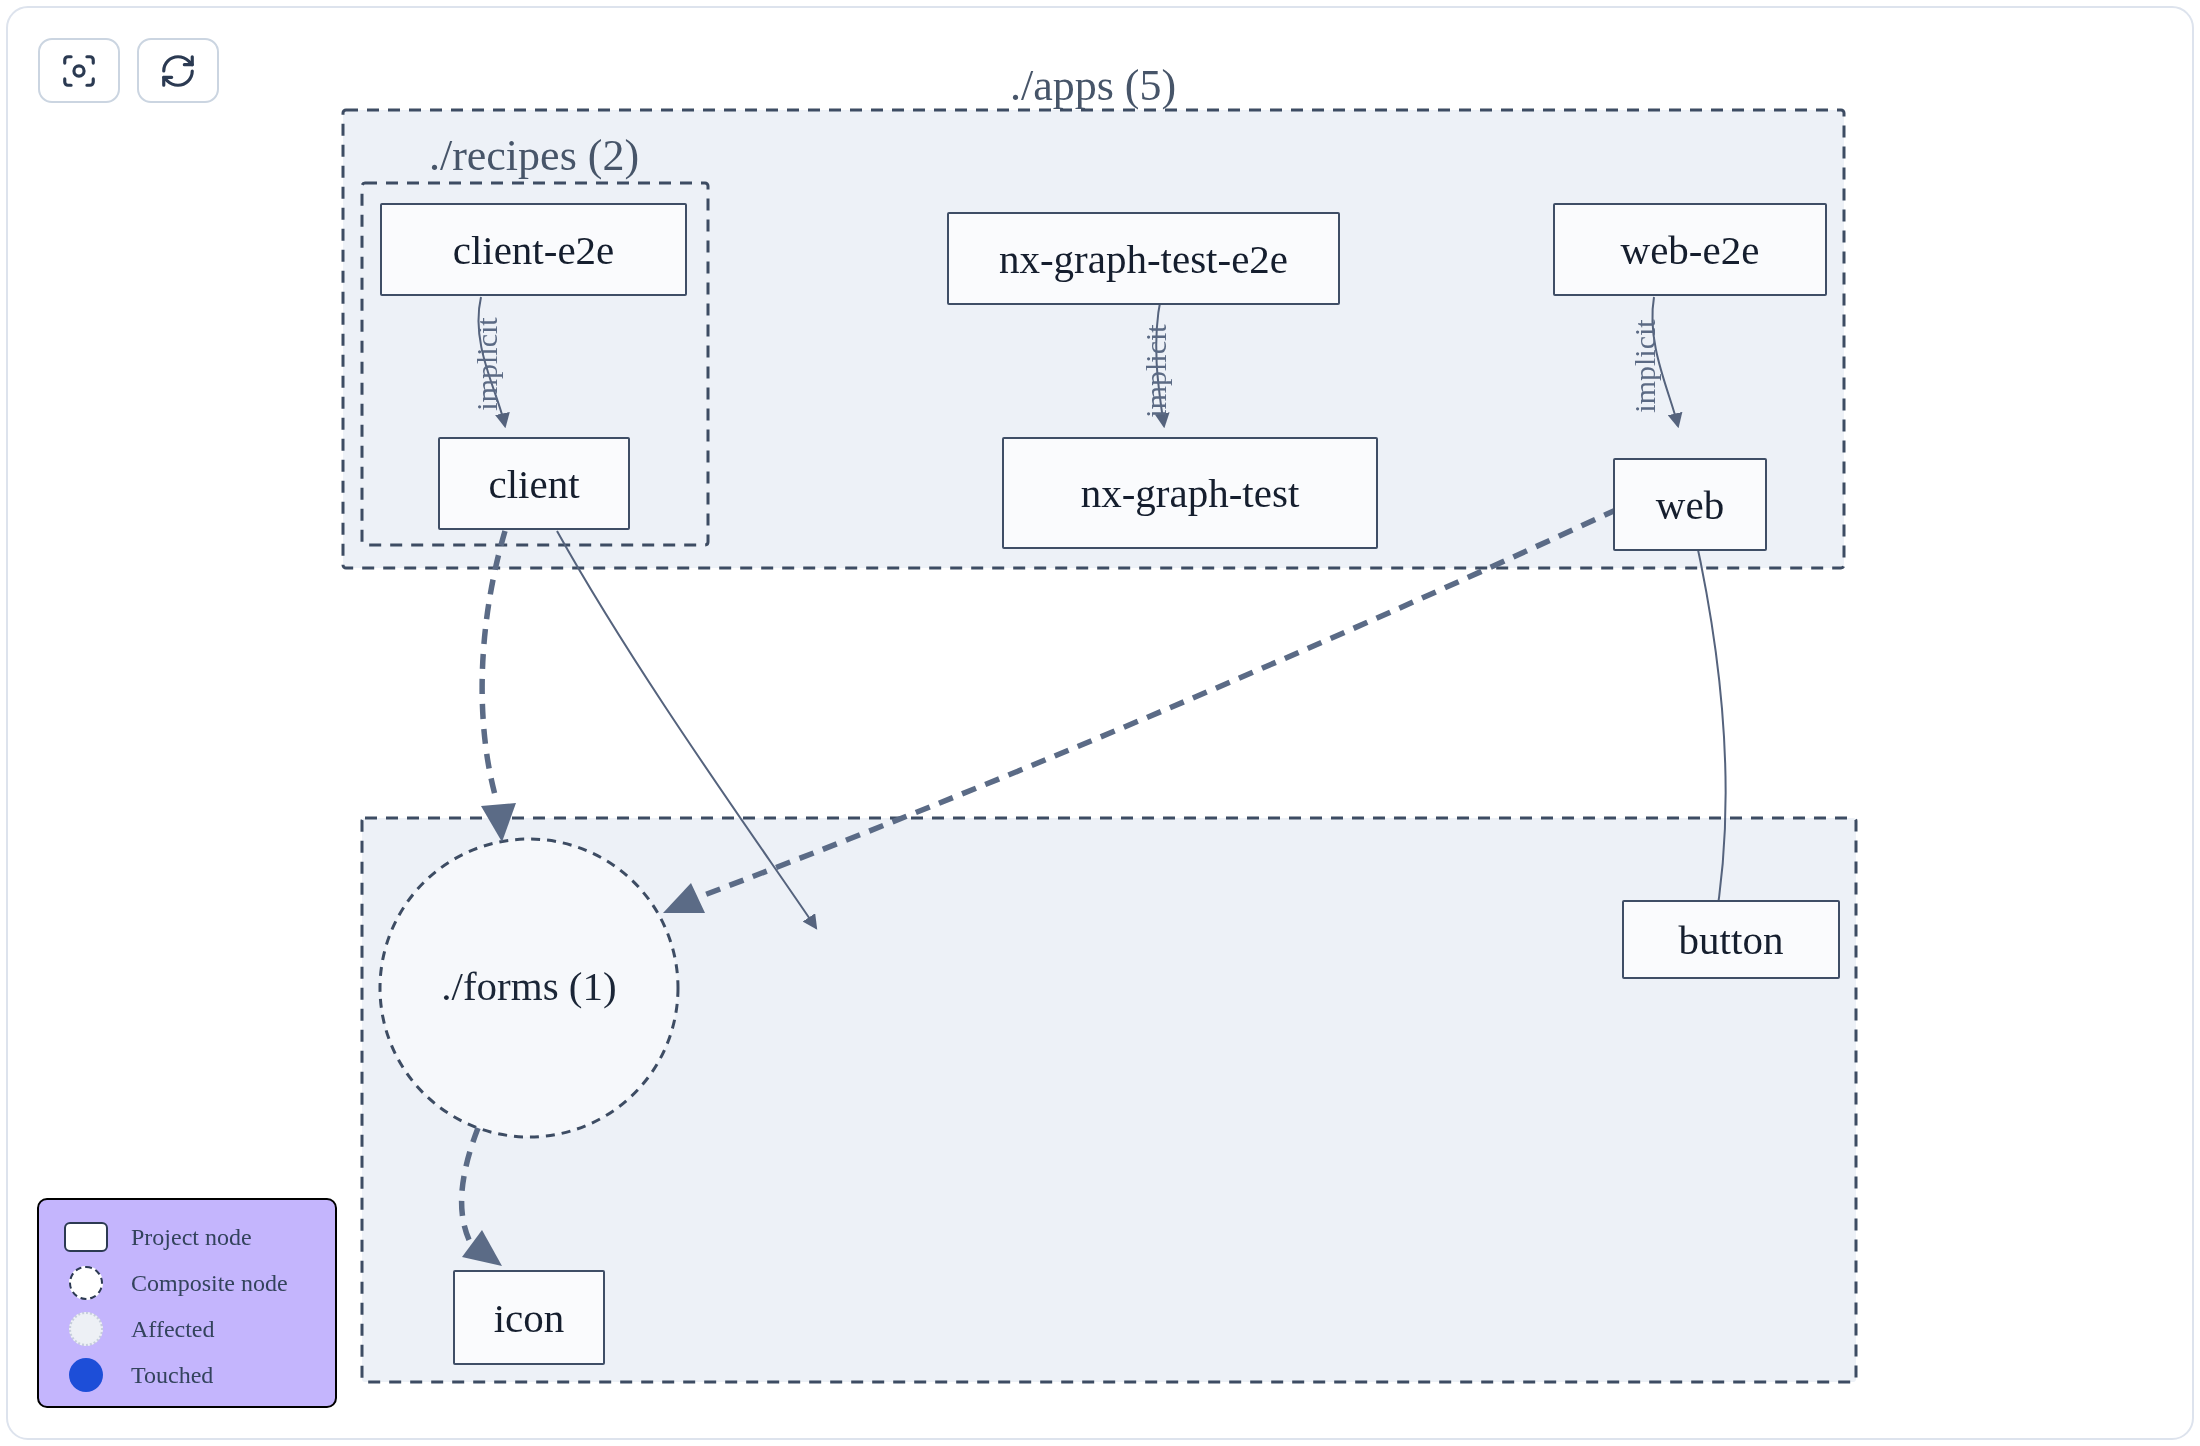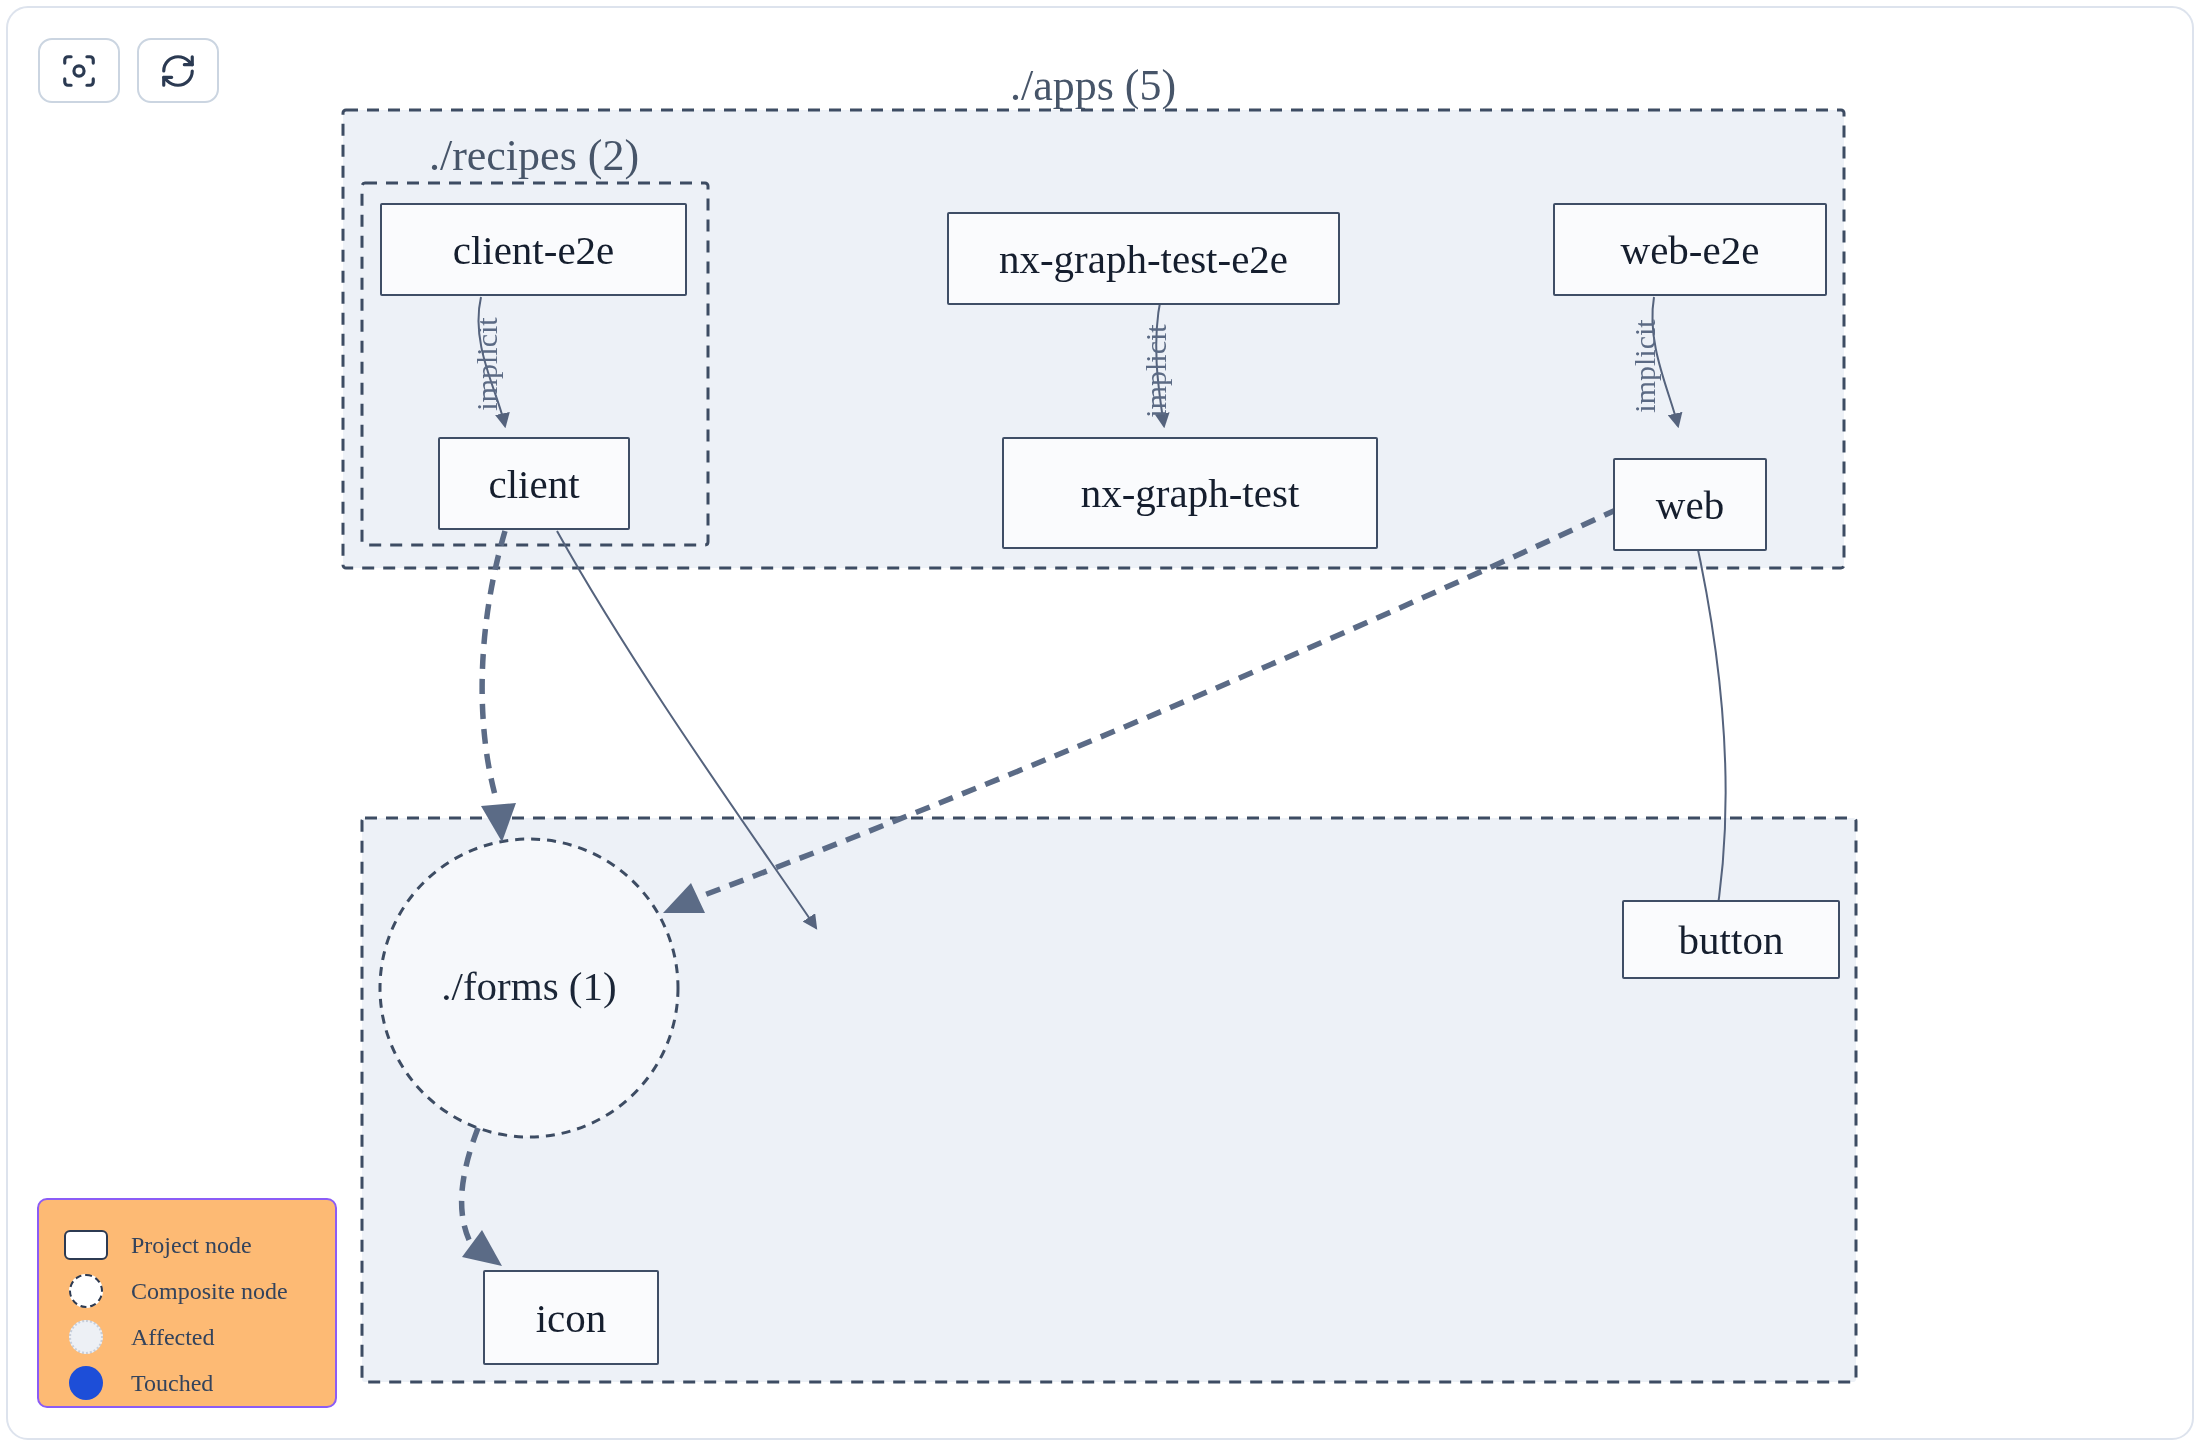--- a/index.html
+++ b/index.html
@@ -13,22 +13,22 @@
   .tool-btn svg{stroke:#2b3a52;fill:none;stroke-width:2;stroke-linecap:round;stroke-linejoin:round;}
 
   .group-label{position:absolute;width:420px;text-align:center;font-size:44px;color:#475569;
                transform:translateX(-50%);white-space:nowrap;}
   .node{position:absolute;box-sizing:border-box;background:#fafbfd;border:2px solid #3f4e66;border-radius:2px;
         display:flex;align-items:center;justify-content:center;font-size:41px;color:#151e2e;cursor:pointer;white-space:nowrap;}
   .composite-label{position:absolute;width:300px;text-align:center;font-size:41px;color:#1b2637;cursor:pointer;}
   .edge-label{position:absolute;width:220px;height:36px;line-height:36px;text-align:center;font-size:30px;color:#5b6a84;
               transform:translate(-50%,-50%) rotate(-90deg);}
 
-  .legend{position:absolute;left:37px;top:1198px;width:300px;height:210px;box-sizing:border-box;background:#fdba74;
-          border:2px solid #8b5cf6;border-radius:10px;padding:22px 0 0 24px;}
+  .legend{position:absolute;left:37px;top:1198px;width:300px;height:210px;box-sizing:border-box;background:#c4b5fd;
+          border:2px solid #000000;border-radius:10px;padding:14px 0 0 24px;}
   .legend-row{display:flex;align-items:center;height:46px;}
   .legend-swatch{width:46px;display:flex;justify-content:center;margin-right:22px;}
   .legend-label{font-size:24px;color:#33435c;}
   .sw-rect{width:44px;height:30px;border:2.5px solid #2c3a52;border-radius:6px;background:#ffffff;box-sizing:border-box;}
   .sw-dashed{width:34px;height:34px;border:2.5px dashed #2c3a52;border-radius:50%;background:#ffffff;box-sizing:border-box;}
   .sw-affected{width:34px;height:34px;border:2px dotted #c6cedb;border-radius:50%;background:#edf0f5;box-sizing:border-box;}
   .sw-touched{width:34px;height:34px;border-radius:50%;box-sizing:border-box;}
 </style>
 </head>
 <body>
@@ -86,21 +86,21 @@
   <div class="group-label" style="left:1093px;top:60px;">./apps (5)</div>
   <div class="group-label" style="left:534px;top:130px;">./recipes (2)</div>
 
   <div class="node" style="left:380px;top:203px;width:307px;height:93px;">client-e2e</div>
   <div class="node" style="left:947px;top:212px;width:393px;height:93px;">nx-graph-test-e2e</div>
   <div class="node" style="left:1553px;top:203px;width:274px;height:93px;">web-e2e</div>
   <div class="node" style="left:438px;top:437px;width:192px;height:93px;">client</div>
   <div class="node" style="left:1002px;top:437px;width:376px;height:112px;">nx-graph-test</div>
   <div class="node" style="left:1613px;top:458px;width:154px;height:93px;">web</div>
   <div class="node" style="left:1622px;top:900px;width:218px;height:79px;">button</div>
-  <div class="node" style="left:453px;top:1270px;width:176px;height:95px;margin-left:30px;">icon</div>
+  <div class="node" style="left:453px;top:1270px;width:152px;height:95px;">icon</div>
 
   <div class="composite-label" style="left:379px;top:962px;">./forms (1)</div>
 
   <div class="edge-label" style="left:487px;top:364px;">implicit</div>
   <div class="edge-label" style="left:1156px;top:371px;">implicit</div>
   <div class="edge-label" style="left:1645px;top:366px;">implicit</div>
 
   <div class="legend">
     <div class="legend-row">
       <span class="legend-swatch">

